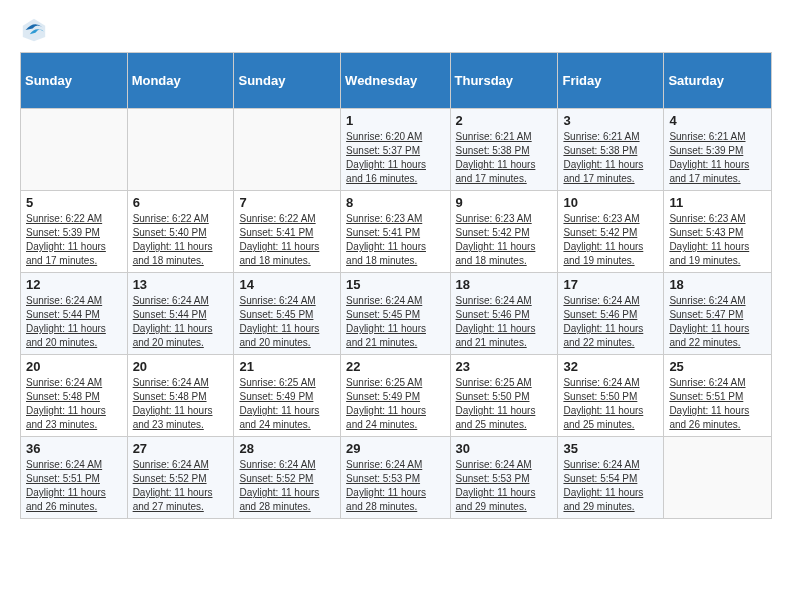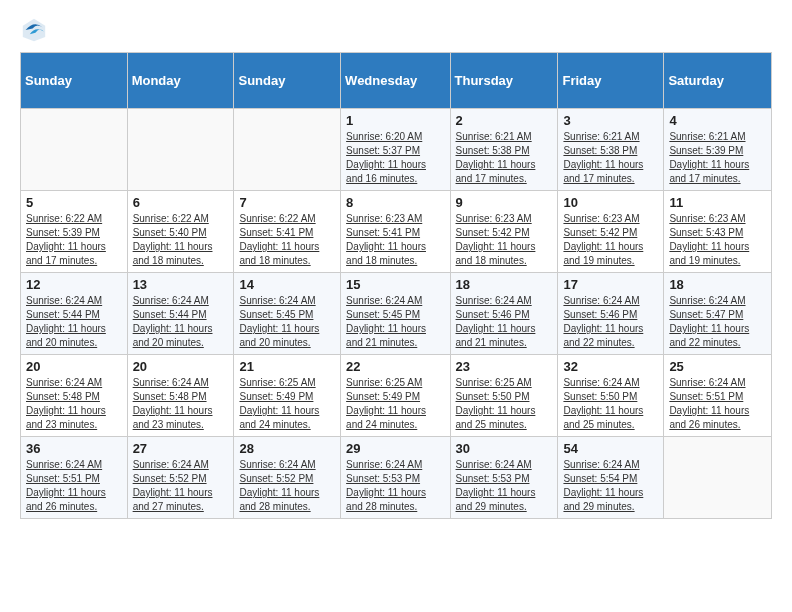--- a/index.html
+++ b/index.html
@@ -318,21 +318,21 @@
 Sunset: 5:53 PM
 Daylight: 11 hours and 28 minutes.</div>
         </td>
         <td>
           <span class="day-num">30</span>
           <div class="day-info" style="white-space: pre-line;">Sunrise: 6:24 AM
 Sunset: 5:53 PM
 Daylight: 11 hours and 29 minutes.</div>
         </td>
         <td>
-          <span class="day-num">54</span>
+          <span class="day-num">35</span>
           <div class="day-info" style="white-space: pre-line;">Sunrise: 6:24 AM
 Sunset: 5:54 PM
 Daylight: 11 hours and 29 minutes.</div>
         </td>
         <td class="empty-cell"></td>
       </tr>
     </tbody>
 </table>
 
 </body></html>

